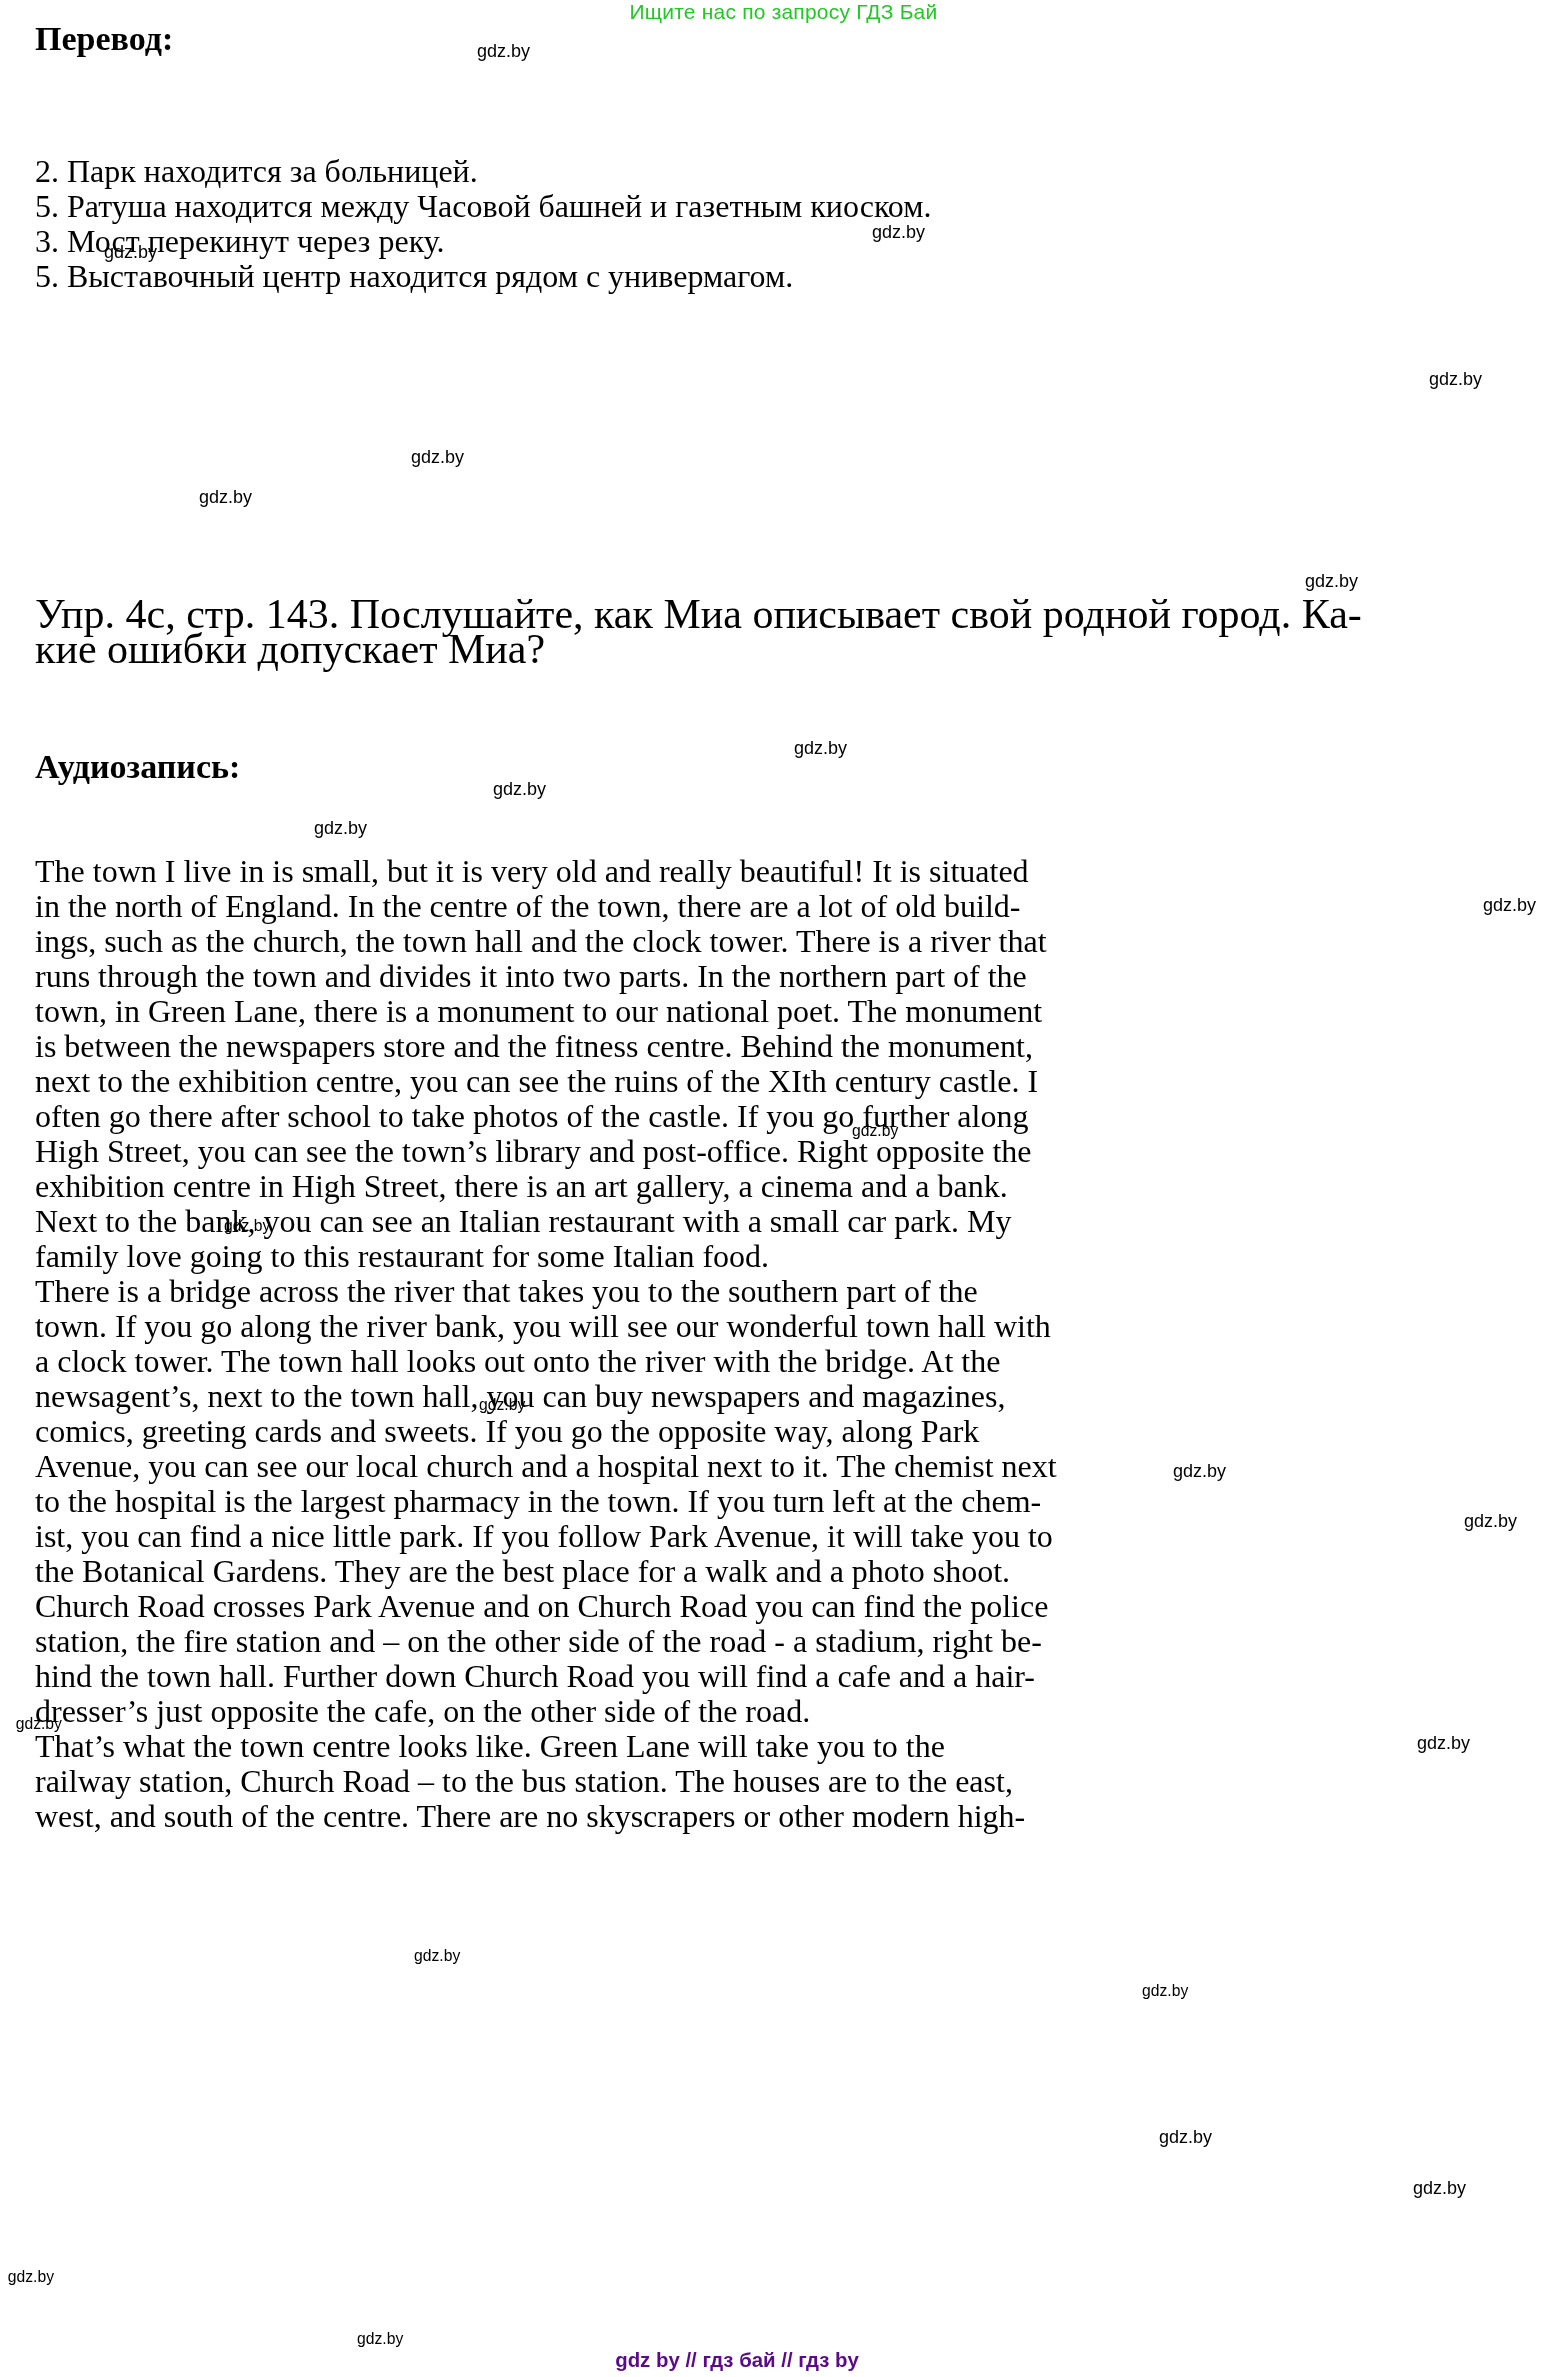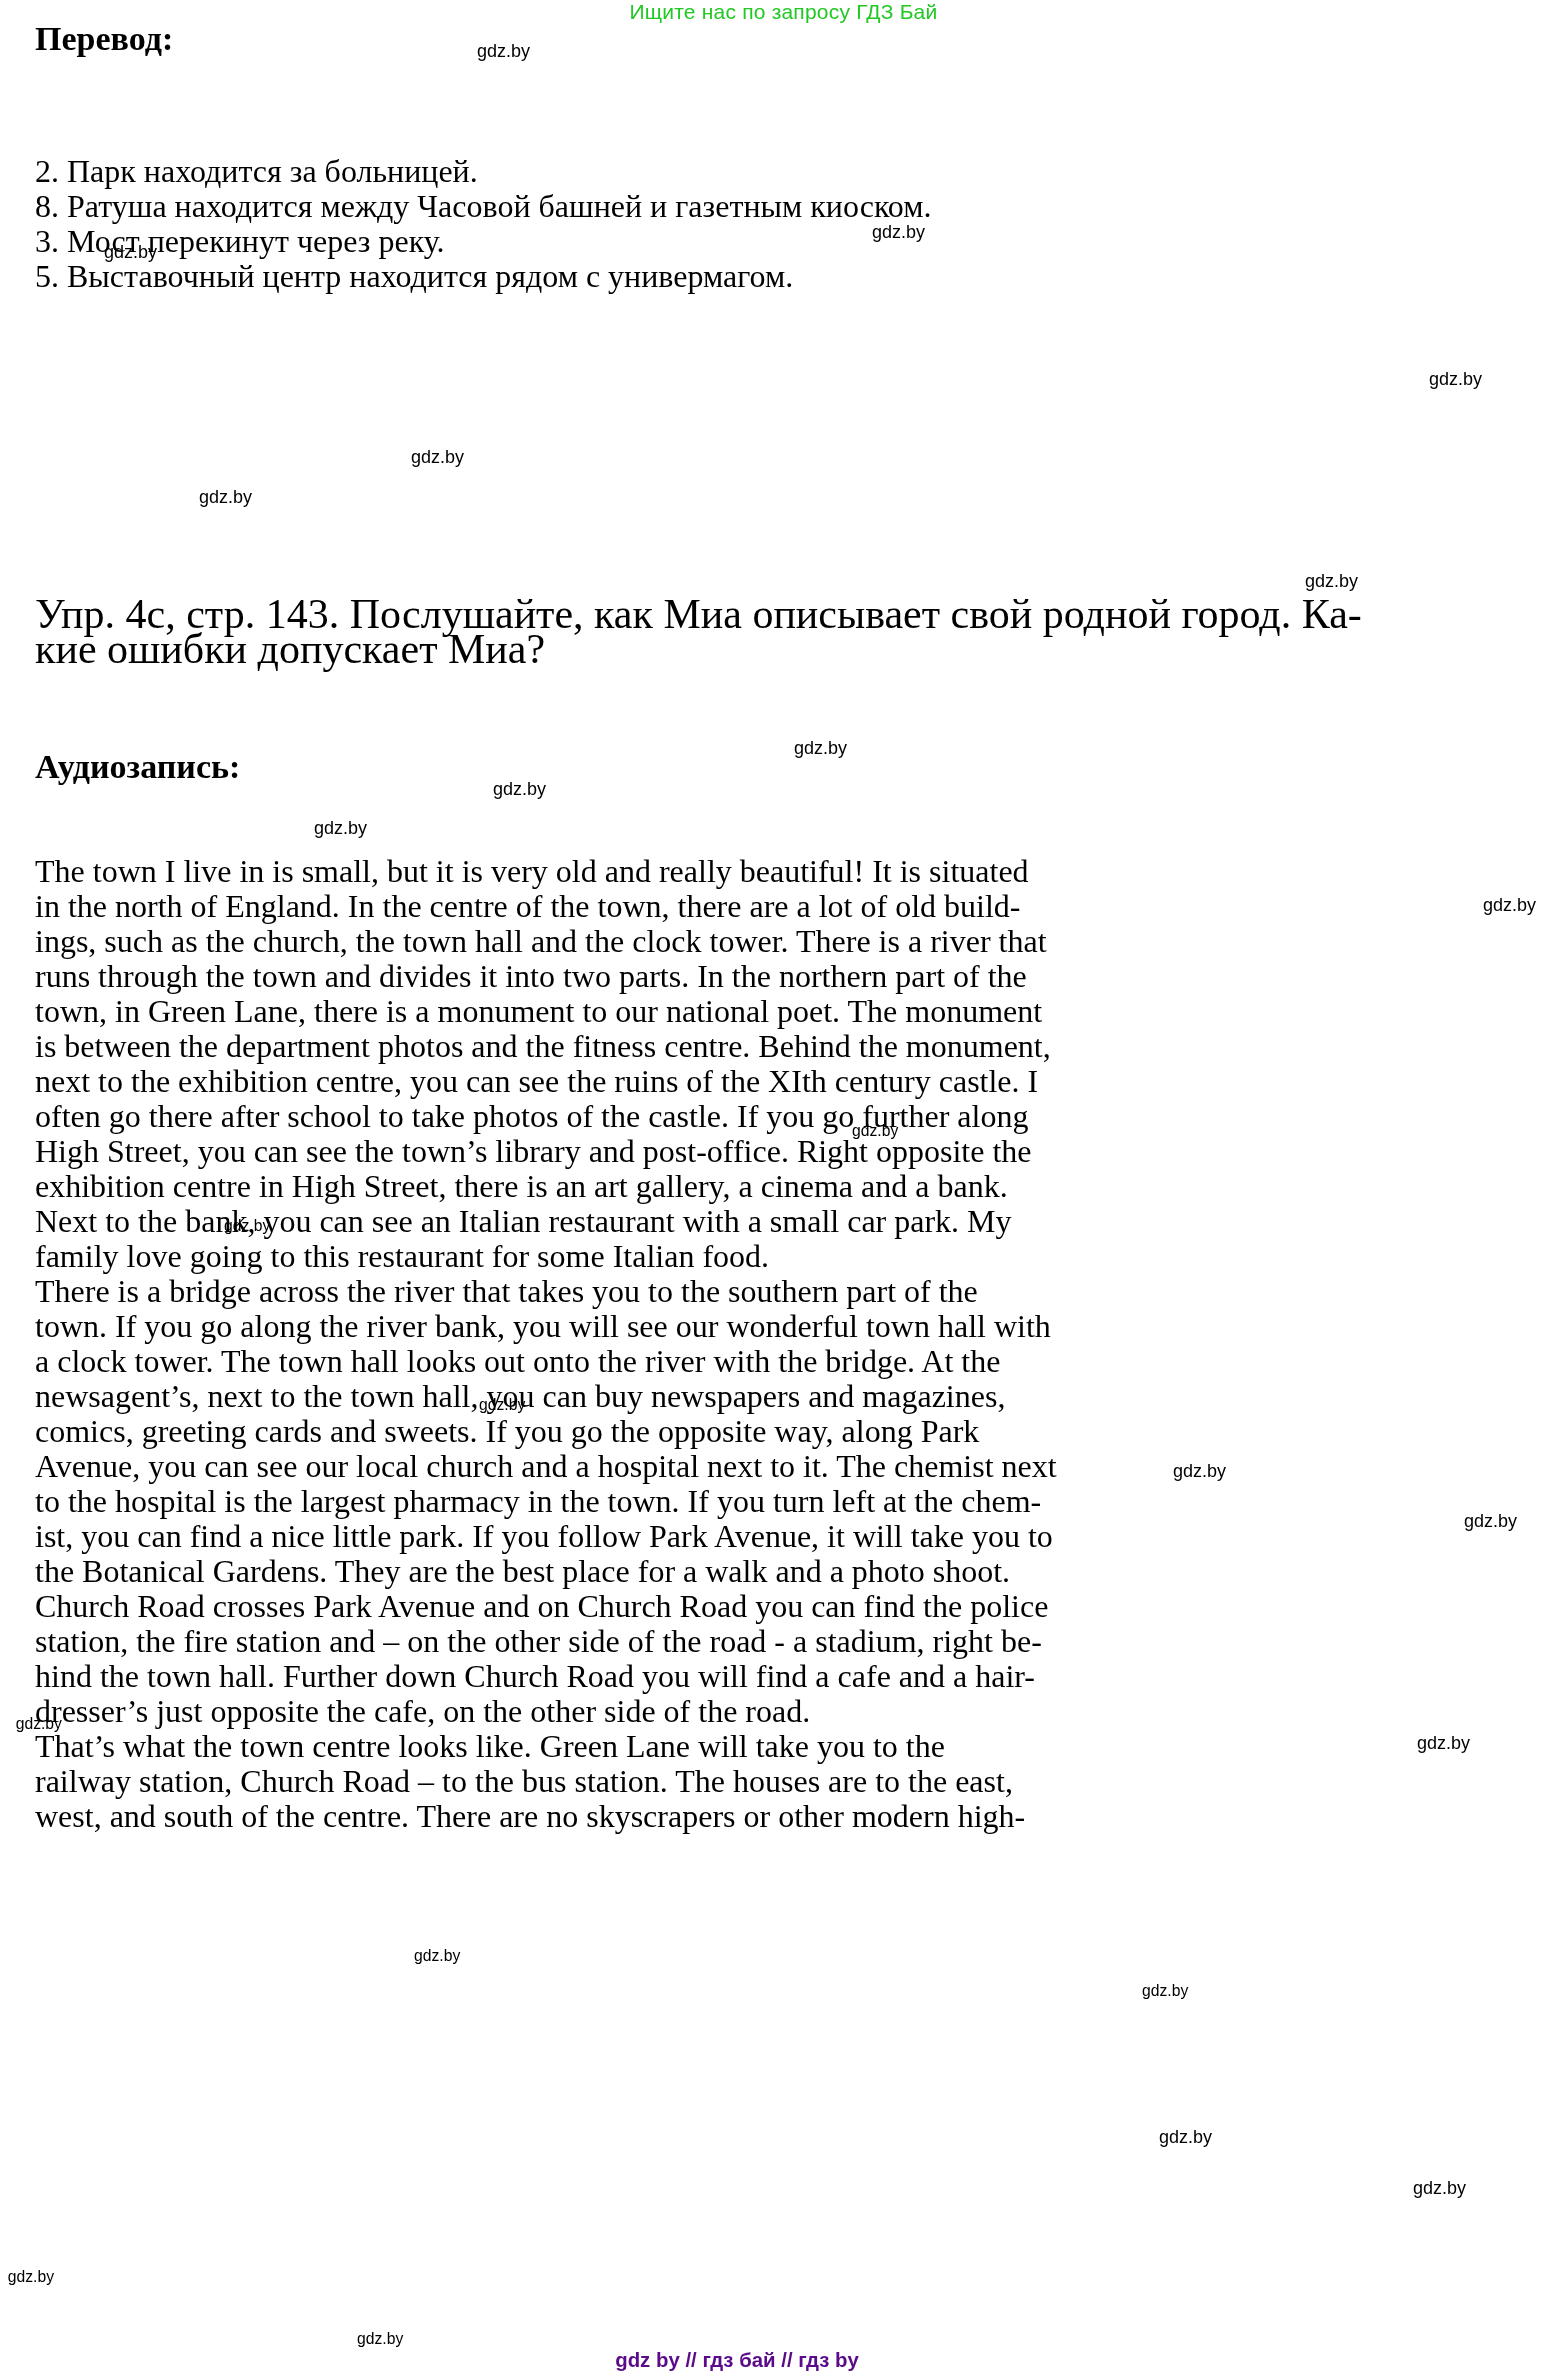--- a/index.html
+++ b/index.html
@@ -127,40 +127,40 @@
 <div id="page">
 
   <div class="promo-header">Ищите нас по запросу ГДЗ Бай</div>
 
   <div class="content">
 
     <div class="heading translation">Перевод:</div>
 
     <ul class="list">
       <li>2. Парк находится за больницей.</li>
-      <li>8. Ратуша находится между Часовой башней и газетным киоском.</li>
+      <li>5. Ратуша находится между Часовой башней и газетным киоском.</li>
       <li>3. Мост перекинут через реку.</li>
       <li>5. Выставочный центр находится рядом с универмагом.</li>
     </ul>
 
     <div class="task">
       <span class="tline" style="white-space: nowrap;">Упр. 4c, стр. 143. Послушайте, как Миа описывает свой родной город. Ка-</span>
       <span class="tline">кие ошибки допускает Миа?</span>
     </div>
 
     <div class="heading audio">Аудиозапись:</div>
 
     <div class="transcript">
       <p>
         <span class="tline" style="white-space: nowrap;">The town I live in is small, but it is very old and really beautiful! It is situated</span>
         <span class="tline" style="white-space: nowrap;">in the north of England. In the centre of the town, there are a lot of old build-</span>
         <span class="tline" style="white-space: nowrap;">ings, such as the church, the town hall and the clock tower. There is a river that</span>
         <span class="tline" style="white-space: nowrap;">runs through the town and divides it into two parts. In the northern part of the</span>
         <span class="tline" style="white-space: nowrap;">town, in Green Lane, there is a monument to our national poet. The monument</span>
-        <span class="tline" style="white-space: nowrap;">is between the department photos and the fitness centre. Behind the monument,</span>
+        <span class="tline" style="white-space: nowrap;">is between the newspapers store and the fitness centre. Behind the monument,</span>
         <span class="tline" style="white-space: nowrap;">next to the exhibition centre, you can see the ruins of the XIth century castle. I</span>
         <span class="tline" style="white-space: nowrap;">often go there after school to take photos of the castle. If you go further along</span>
         <span class="tline" style="white-space: nowrap;">High Street, you can see the town’s library and post-office. Right opposite the</span>
         <span class="tline" style="white-space: nowrap;">exhibition centre in High Street, there is an art gallery, a cinema and a bank.</span>
         <span class="tline" style="white-space: nowrap;">Next to the bank, you can see an Italian restaurant with a small car park. My</span>
         <span class="tline">family love going to this restaurant for some Italian food.</span>
       </p>
       <p class="para-gap">
         <span class="tline" style="white-space: nowrap;">There is a bridge across the river that takes you to the southern part of the</span>
         <span class="tline" style="white-space: nowrap;">town. If you go along the river bank, you will see our wonderful town hall with</span>

